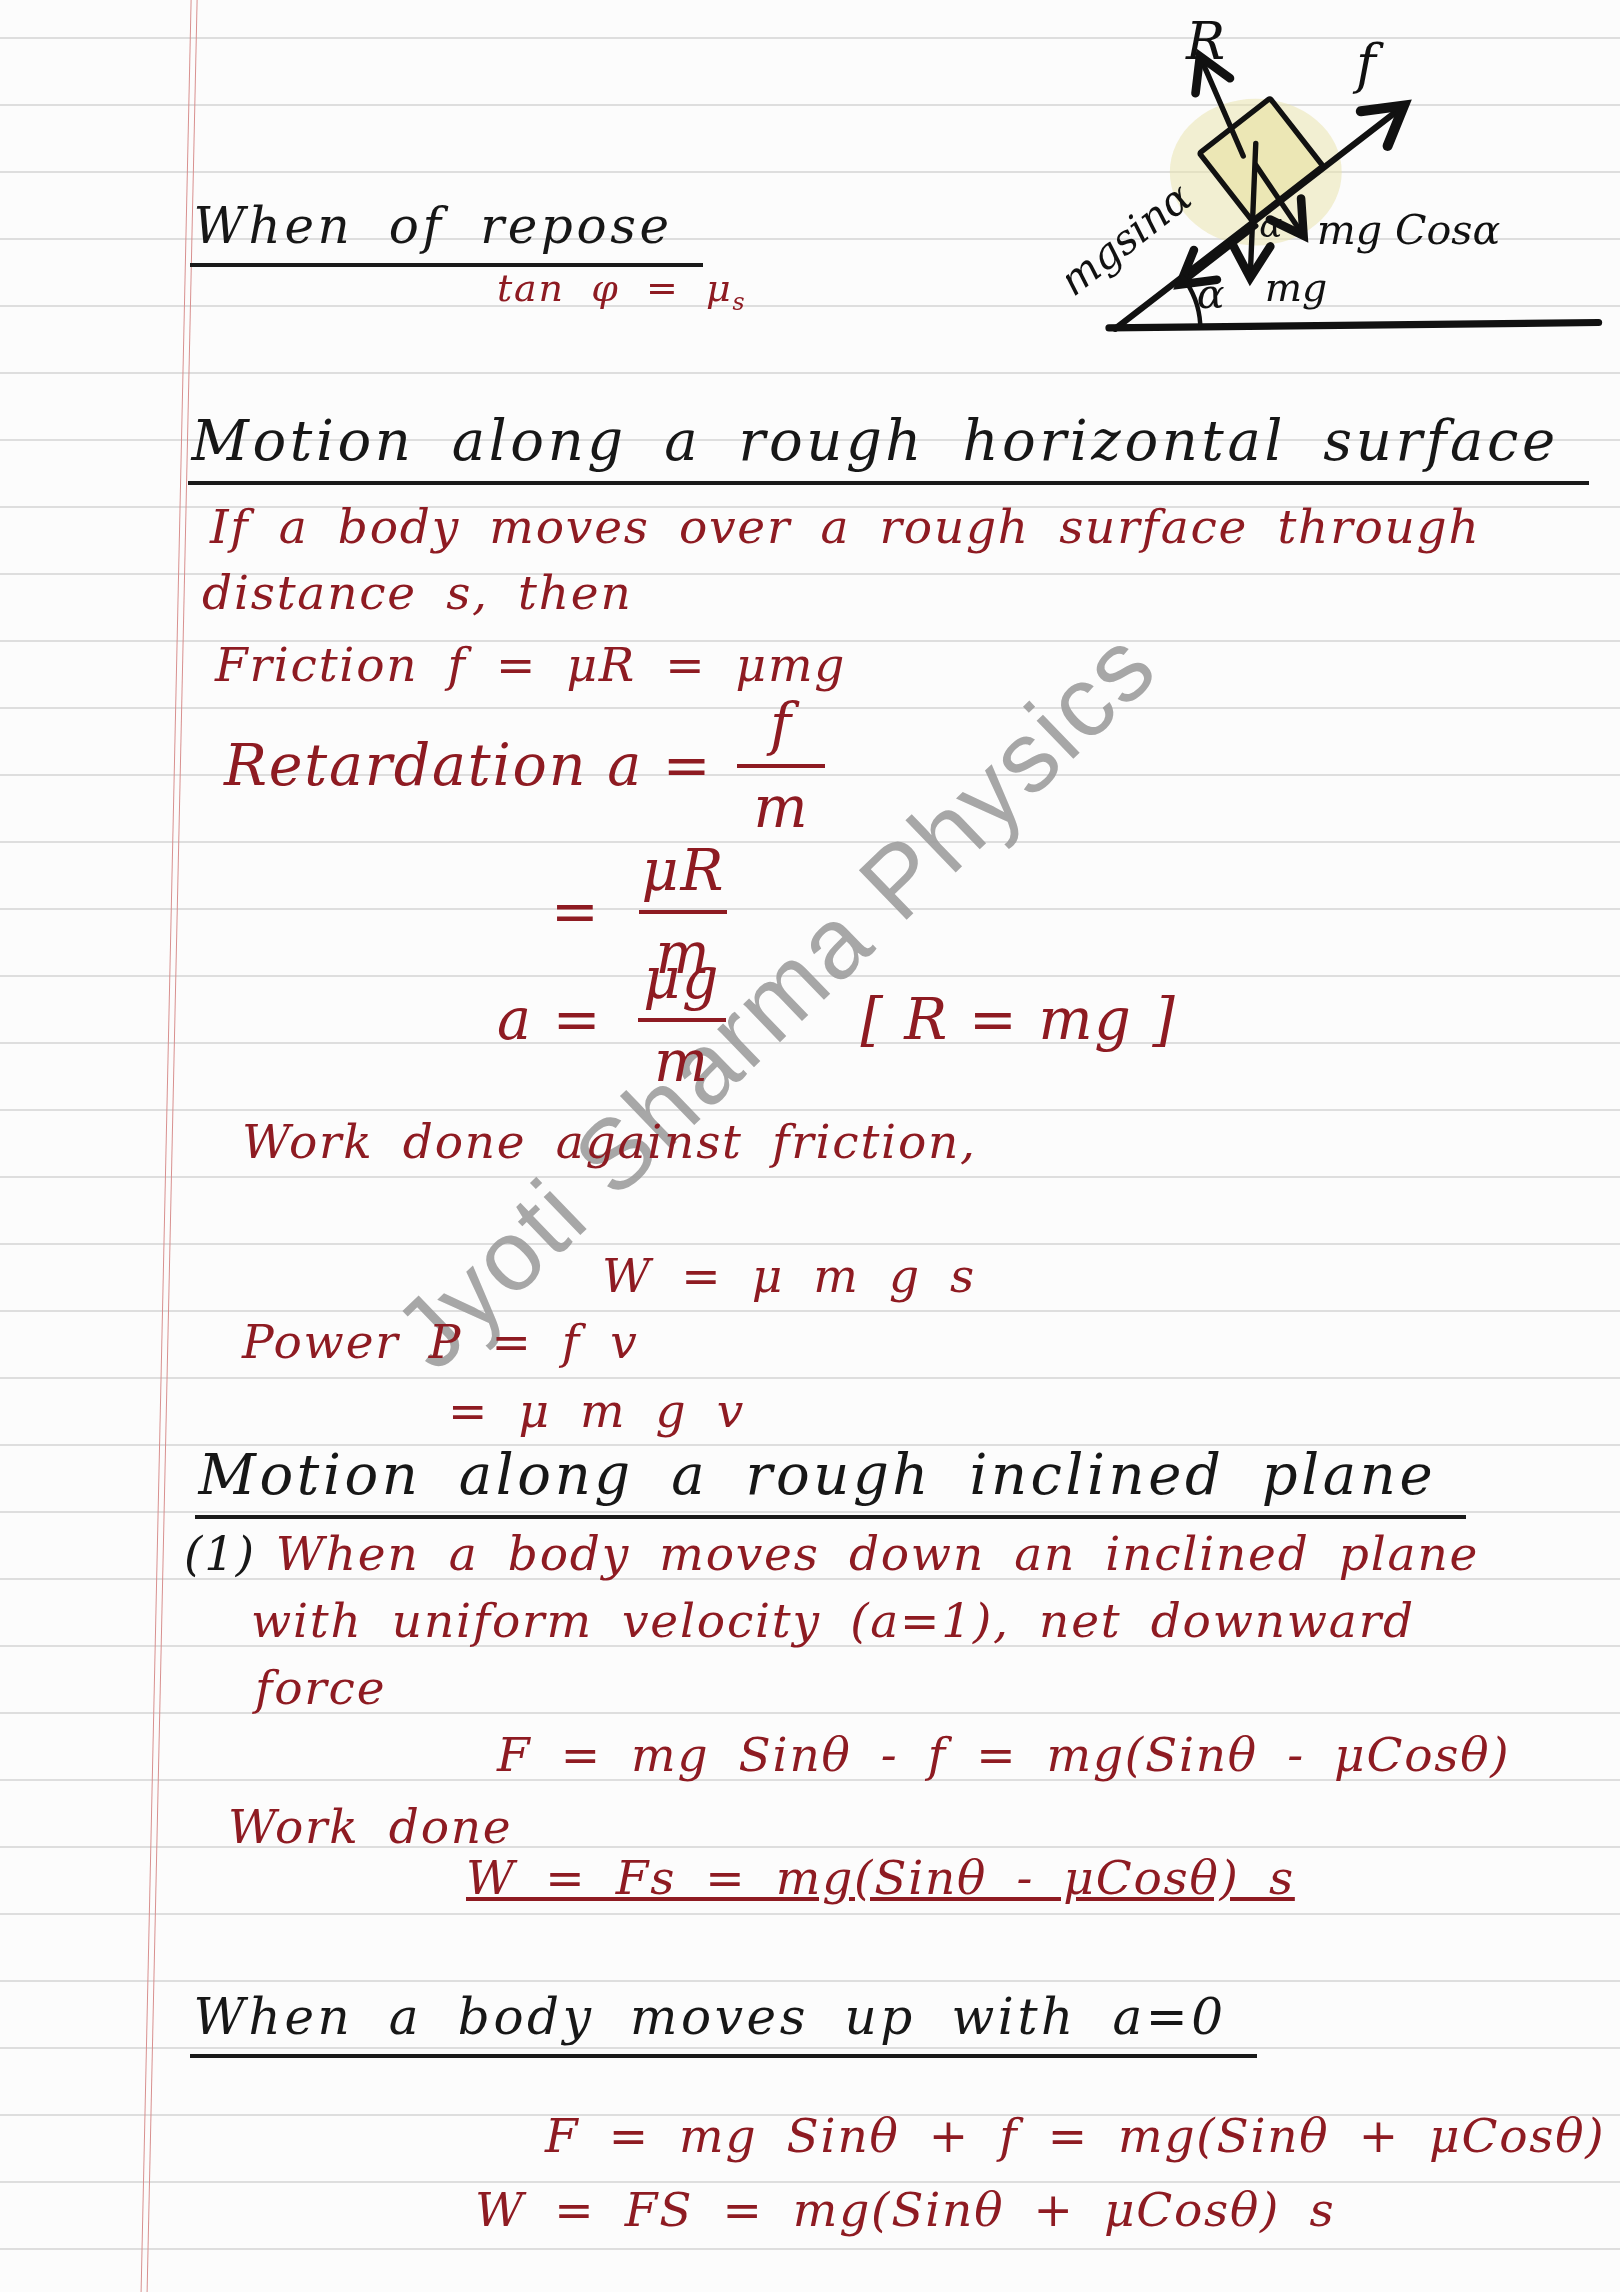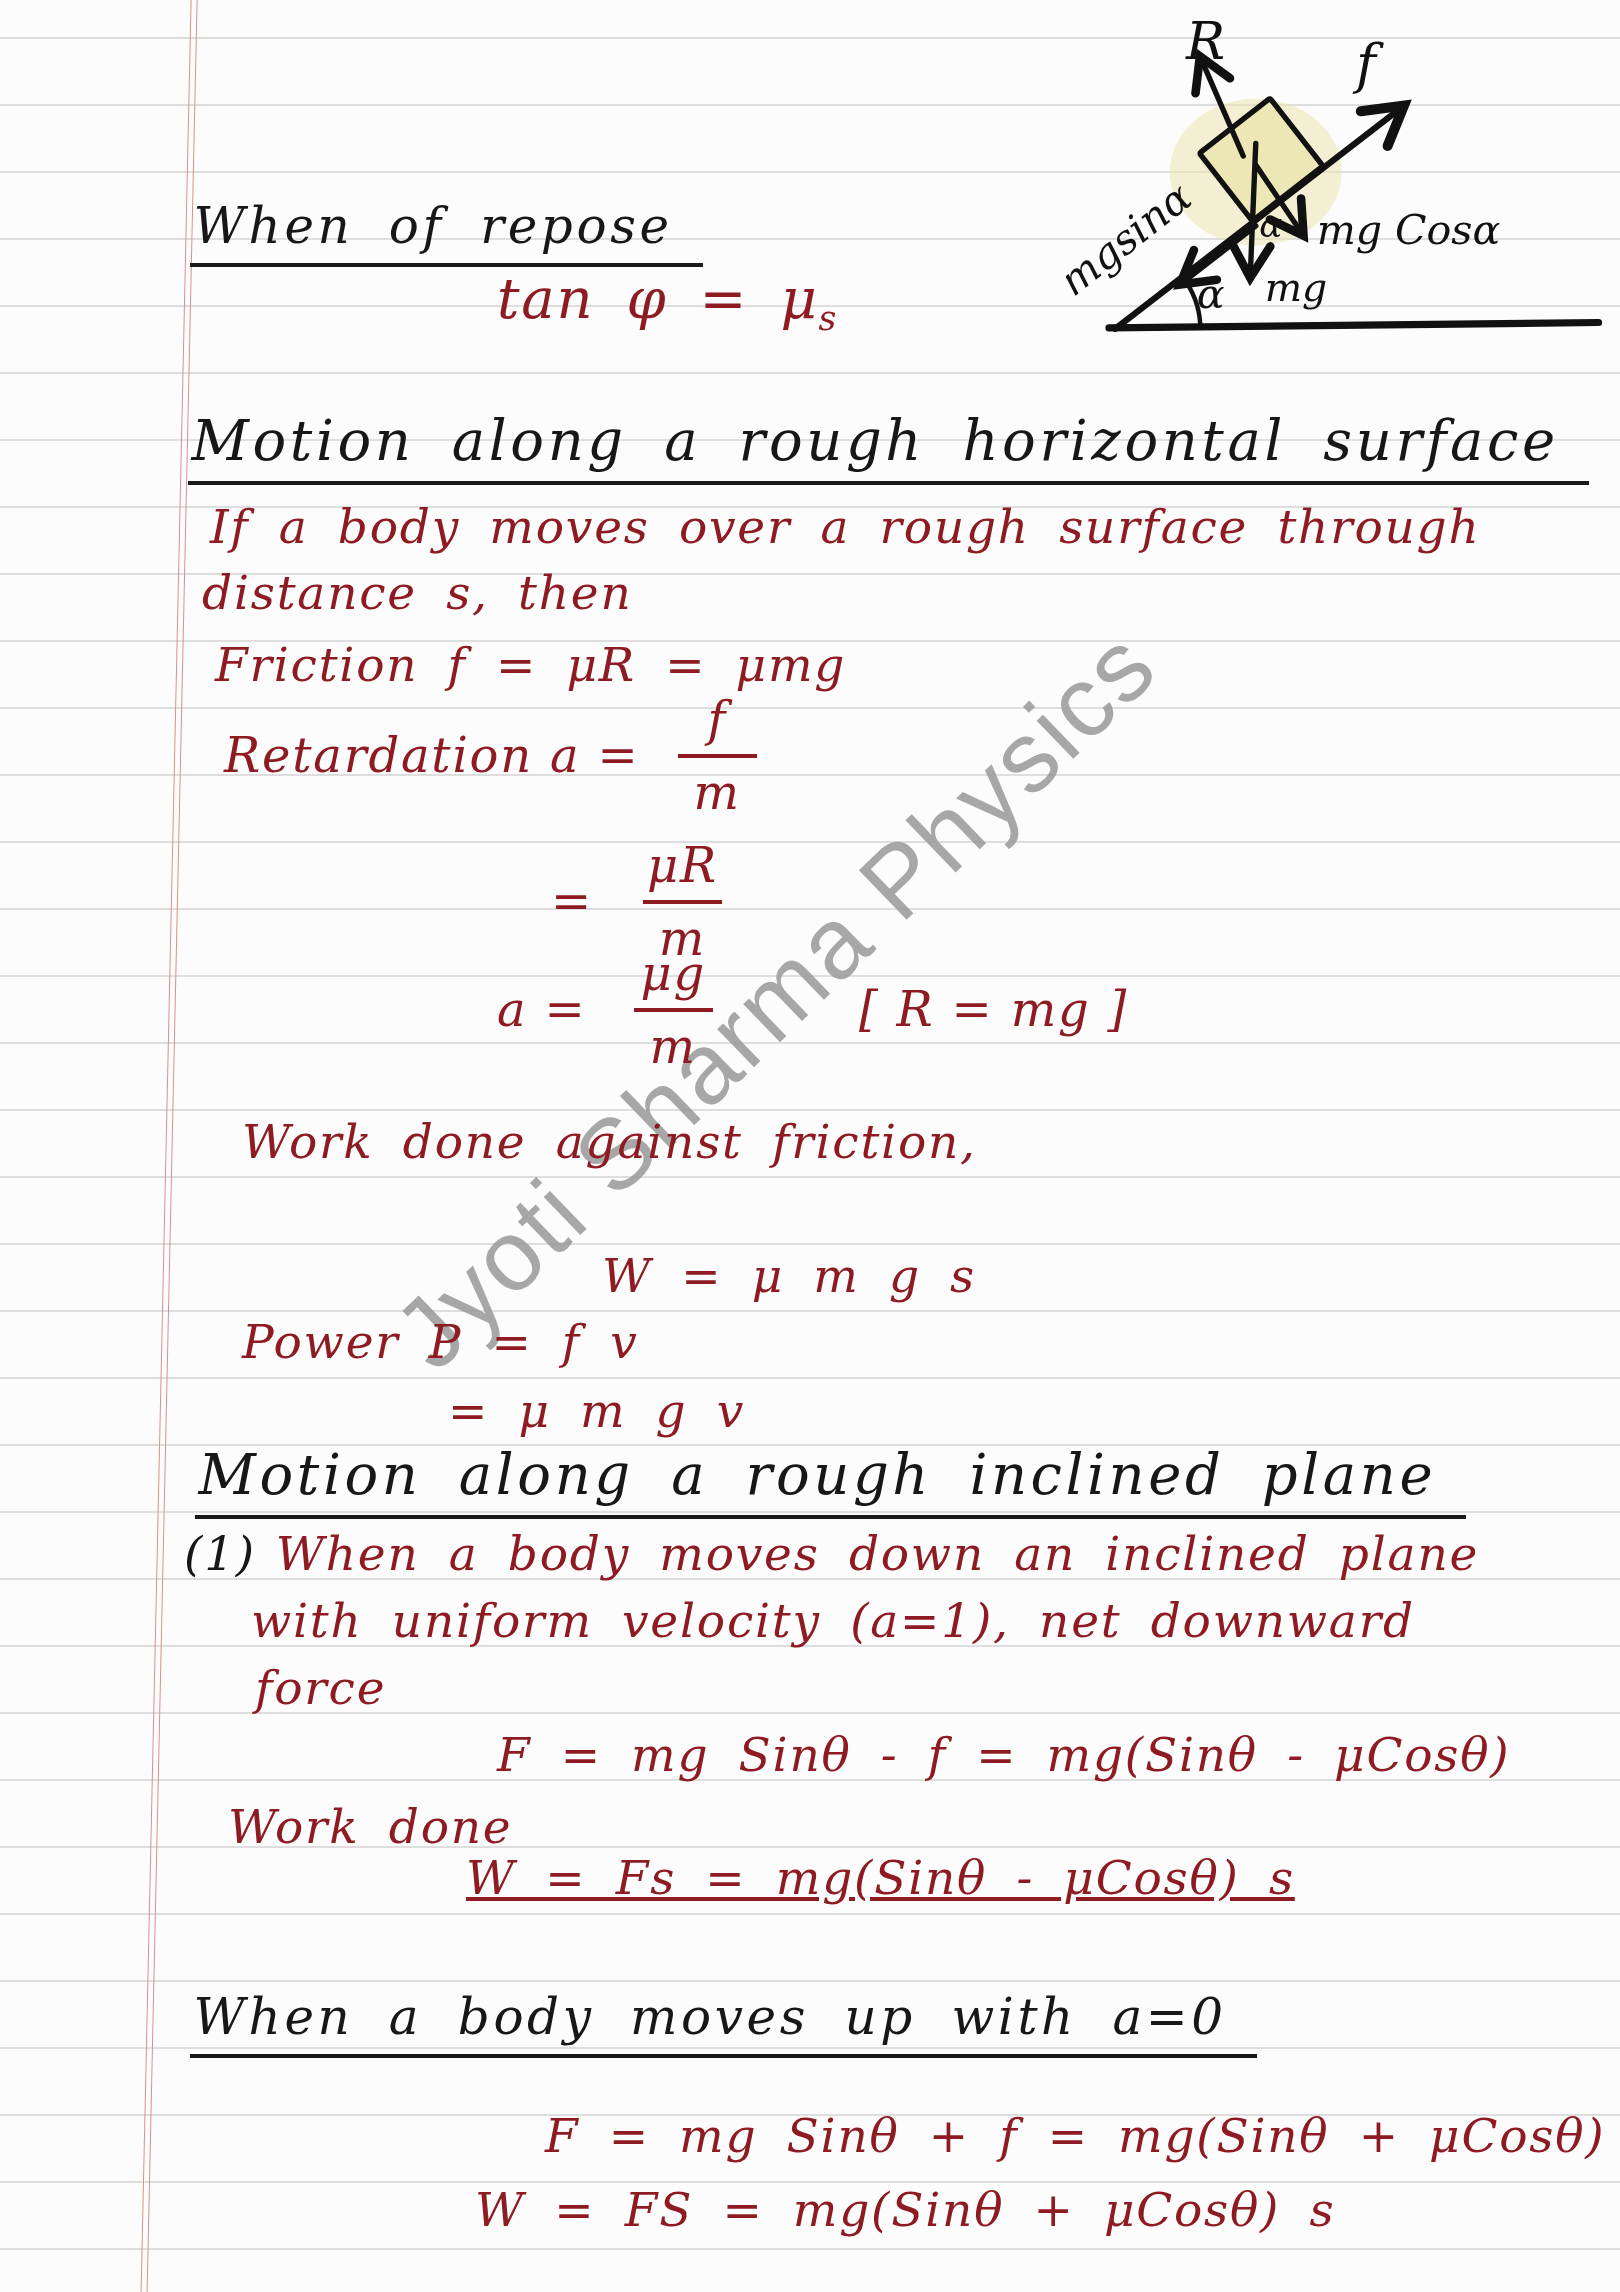--- a/index.html
+++ b/index.html
@@ -36,22 +36,22 @@
     font-size:47px; letter-spacing:1.8px; word-spacing:12.5px;
     white-space:nowrap; z-index:3; line-height:1.15;
   }
   .head{
     position:absolute; font-style:italic; color:#171717;
     font-size:56px; letter-spacing:3.6px; word-spacing:16px;
     white-space:nowrap; z-index:3; line-height:1.1;
     border-bottom:4.5px solid #1a1a1a; padding:0 30px 9px 3.6px;
   }
   .row{
-    position:absolute; display:flex; align-items:center; gap:38px;
-    font-style:italic; color:#8e1b22; font-size:48px;
+    position:absolute; display:flex; align-items:center; gap:25px;
+    font-style:italic; color:#8e1b22; font-size:57px;
     letter-spacing:1.8px; white-space:nowrap; z-index:3;
   }
   .frac{display:inline-flex; flex-direction:column; align-items:center;}
   .frac .num{padding:0 16px 7.2px;}
   .frac .den{border-top:4.5px solid #8e1b22; padding:5.4px 16px 0;}
   .marker{color:#171717; margin-right:19.7px;}
   .note{margin-left:99px;}
   sub{font-size:.62em;}
   .diagram{position:absolute; left:1066px; top:9px; z-index:3;}
   svg text{font-family:"DejaVu Serif", serif; font-style:italic; fill:#111;}
@@ -85,21 +85,21 @@
     <text x="134" y="56" font-size="58">R</text>
     <text x="324" y="82" font-size="60">f</text>
     <text transform="translate(8 322) rotate(-38)" font-size="46">mgsinα</text>
     <text x="146" y="334" font-size="46">α</text>
     <text x="216" y="254" font-size="38">α</text>
     <text x="222" y="326" font-size="44">mg</text>
     <text x="280" y="262" font-size="46">mg Cosα</text>
   </svg>
 
   <div class="head" style="left:190px; top:199px; font-size:50px;">When of repose</div>
-  <div class="ink" style="left:497px; top:267px; font-size:56px;"><span>tan φ = μ</span><sub>s</sub></div>
+  <div class="ink" style="left:497px; top:267px; font-size:38px;"><span>tan φ = μ</span><sub>s</sub></div>
 
   <div class="head" style="left:188px; top:410px;">Motion along a rough horizontal surface</div>
   <div class="ink" style="left:210px; top:500px;">If a body moves over a rough surface through</div>
   <div class="ink" style="left:202px; top:566px;">distance s, then</div>
   <div class="ink" style="left:215px; top:638px;">Friction  f = μR = μmg</div>
 
   <div class="row" style="left:224px; top:691px;">
     <span>Retardation  a  =</span>
     <span class="frac">
       <span class="num">f</span>

